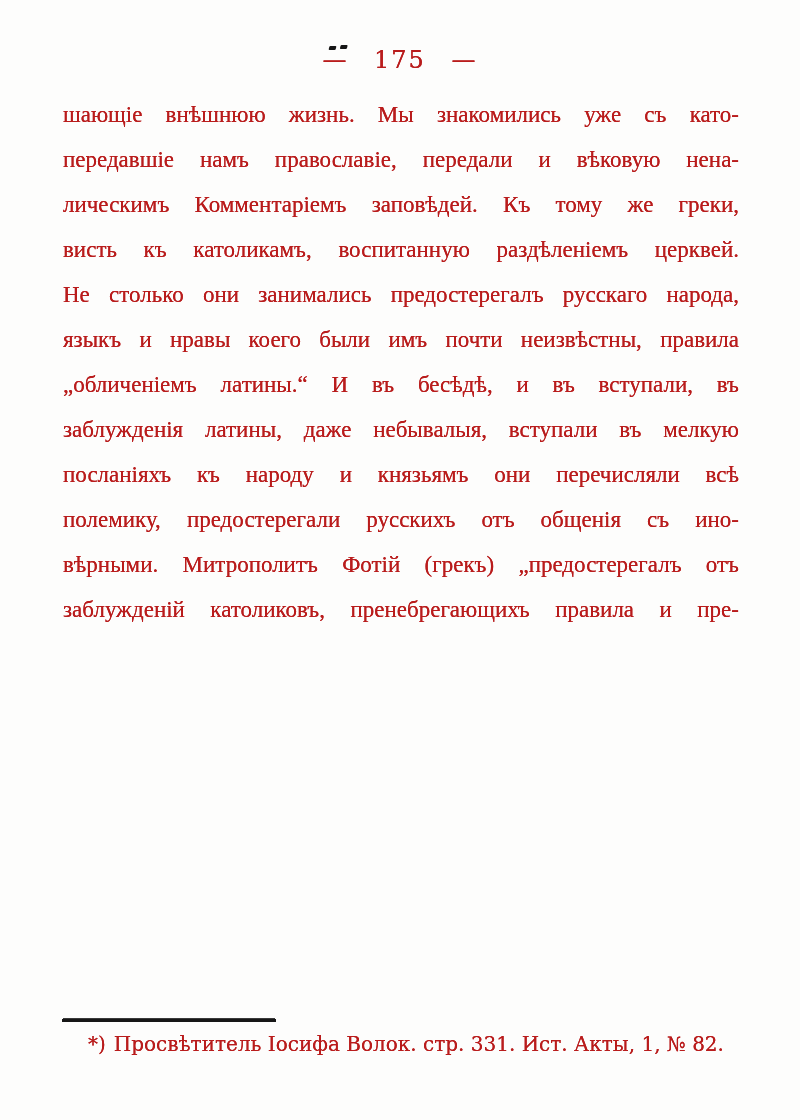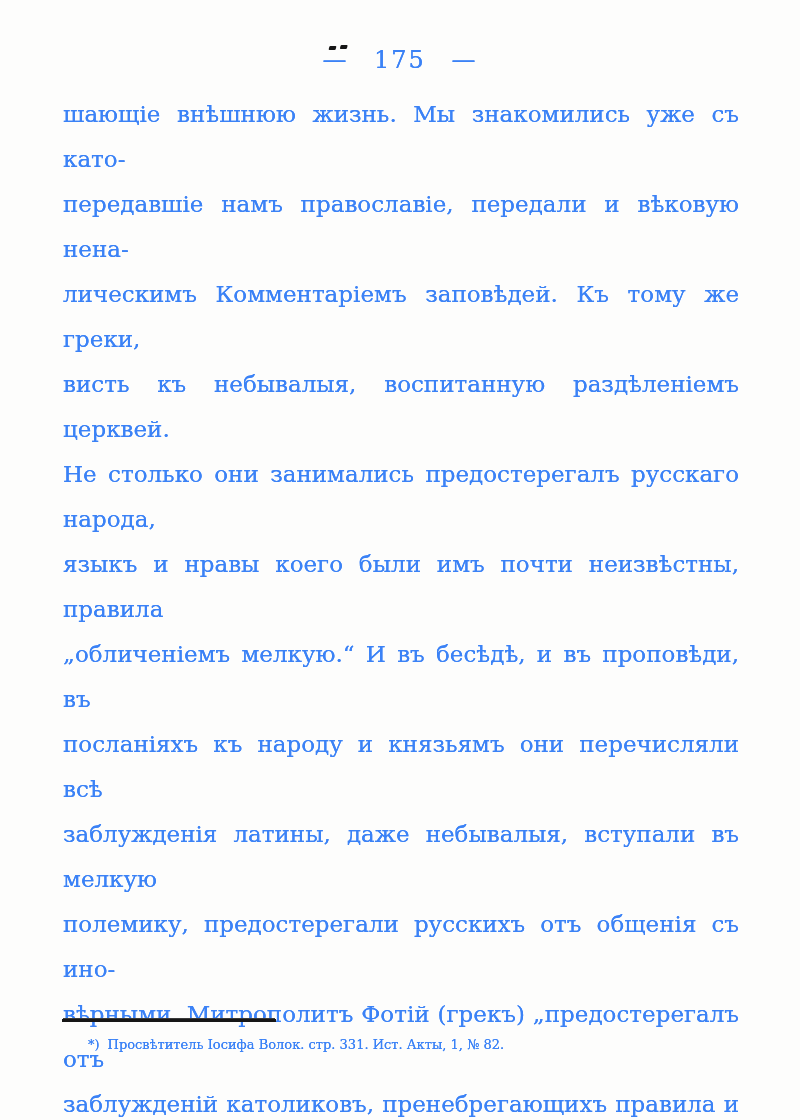--- a/index.html
+++ b/index.html
@@ -6,21 +6,21 @@
     margin: 0;
     padding: 0;
     background: #ffffff;
   }
   .page {
     position: relative;
     width: 800px;
     height: 1120px;
     background: #fdfdfc;
     font-family: "DejaVu Serif", serif;
-    color: #3b82f6;
+    color: #b91c1c;
     overflow: hidden;
   }
   
   .running-head {
     position: absolute;
     top: 46px;
     left: 0;
     width: 100%;
     text-align: center;
     font-size: 24px;
@@ -50,20 +50,21 @@
     line-height: 45px;
     text-shadow: 0 0 0.6px currentColor;
   }
   .text-line {
     text-align: justify;
     text-align-last: justify;
     -moz-text-align-last: justify;
     white-space: nowrap;
     display: flex;
     justify-content: center;
+    font-family: Liberation Serif, serif;
   }
   
   .text-line span.inner {
     display: block;
     width: 100%;
     text-align: justify;
     text-align-last: justify;
     white-space: normal;
   }
   
@@ -74,21 +75,21 @@
     width: 214px;
     height: 3px;
     background: #161616;
     box-shadow: 0 -2px 0 -1px #3a3a3a;
   }
   .footnote {
     position: absolute;
     top: 1031px;
     left: 63px;
     width: 676px;
-    font-size: 13px;
+    font-size: 20px;
     line-height: 27px;
     text-shadow: 0 0 0.5px currentColor;
   }
   .footnote .indent {
     display: inline-block;
     width: 25px;
   }
   .footnote .marker {
     margin-right: 8px;
   }
@@ -106,36 +107,36 @@
     <div class="text-line">
         <span class="inner">шающіе внѣшнюю жизнь. Мы знакомились уже съ като-</span>
       </div>
     <div class="text-line">
         <span class="inner">передавшіе намъ православіе, передали и вѣковую нена-</span>
       </div>
     <div class="text-line">
         <span class="inner">лическимъ Комментаріемъ заповѣдей. Къ тому же греки,</span>
       </div>
     <div class="text-line">
-        <span class="inner">висть къ небывалыя, воспитанную раздѣленіемъ церквей.</span>
+        <span class="inner">висть къ католикамъ, воспитанную раздѣленіемъ церквей.</span>
       </div>
     <div class="text-line">
         <span class="inner">Не столько они занимались предостерегалъ русскаго народа,</span>
       </div>
     <div class="text-line">
         <span class="inner">языкъ и нравы коего были имъ почти неизвѣстны, правила</span>
       </div>
     <div class="text-line">
-        <span class="inner">„обличеніемъ мелкую.“ И въ бесѣдѣ, и въ проповѣди, въ</span>
+        <span class="inner">„обличеніемъ латины.“ И въ бесѣдѣ, и въ вступали, въ</span>
+      </div>
+    <div class="text-line">
+        <span class="inner">заблужденія латины, даже небывалыя, вступали въ мелкую</span>
       </div>
     <div class="text-line">
         <span class="inner">посланіяхъ къ народу и князьямъ они перечисляли всѣ</span>
-      </div>
-    <div class="text-line">
-        <span class="inner">заблужденія латины, даже небывалыя, вступали въ мелкую</span>
       </div>
     <div class="text-line">
         <span class="inner">полемику, предостерегали русскихъ отъ общенія съ ино-</span>
       </div>
     <div class="text-line">
         <span class="inner">вѣрными. Митрополитъ Фотій (грекъ) „предостерегалъ отъ</span>
       </div>
     <div class="text-line">
         <span class="inner">заблужденій католиковъ, пренебрегающихъ правила и пре-</span>
       </div>

